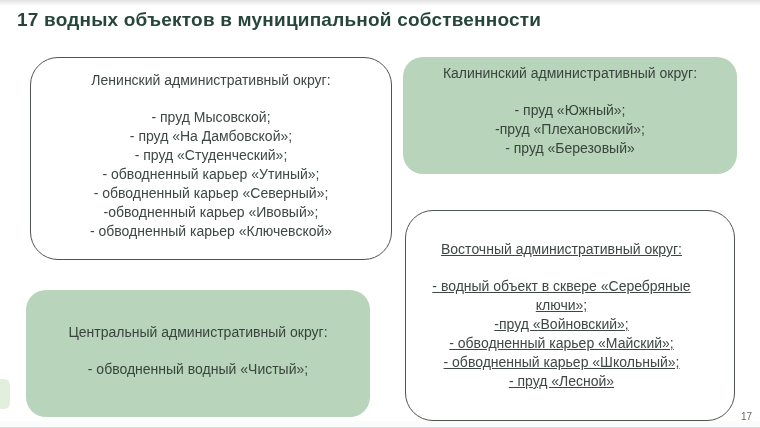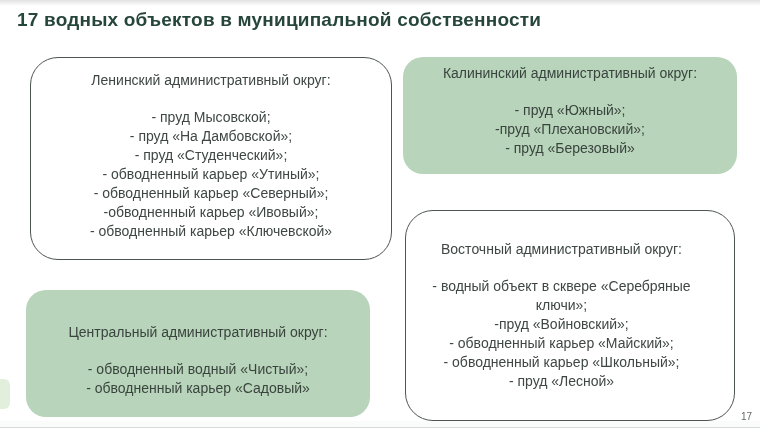--- a/index.html
+++ b/index.html
@@ -62,20 +62,21 @@
   .box-centralny {
     left: 26px; top: 290px; width: 344px; height: 127px;
     border-radius: 20px;
     padding: 33px 10px 0 10px;
   }
   .box-vostochny {
     left: 405px; top: 210px; width: 330px; height: 211px;
     border-radius: 28px;
     border-color: #454e47;
     padding: 29px 28px 0 11px;
+    text-decoration: underline;
   }
   .page-number {
     position: absolute;
     left: 741px; top: 411px;
     font-size: 10px;
     color: #646a64;
   }
   .left-decor {
     position: absolute;
     left: 0; top: 379px;
@@ -112,21 +113,20 @@
         <div class="box-item">- пруд «Южный»;</div>
         <div class="box-item">-пруд «Плехановский»;</div>
         <div class="box-item">- пруд «Березовый»</div>
       </div>
   </div>
 
   <div class="box filled box-centralny">
     <div class="box-title">Центральный административный округ:</div>
     <div class="box-items">
         <div class="box-item">- обводненный водный «Чистый»;</div>
-        <div class="box-item">- обводненный карьер «Садовый»</div>
       </div>
   </div>
 
   <div class="box outlined box-vostochny">
     <div class="box-title">Восточный административный округ:</div>
     <div class="box-items">
         <div class="box-item">- водный объект в сквере «Серебряные ключи»;</div>
         <div class="box-item">-пруд «Войновский»;</div>
         <div class="box-item">- обводненный карьер «Майский»;</div>
         <div class="box-item">- обводненный карьер «Школьный»;</div>

